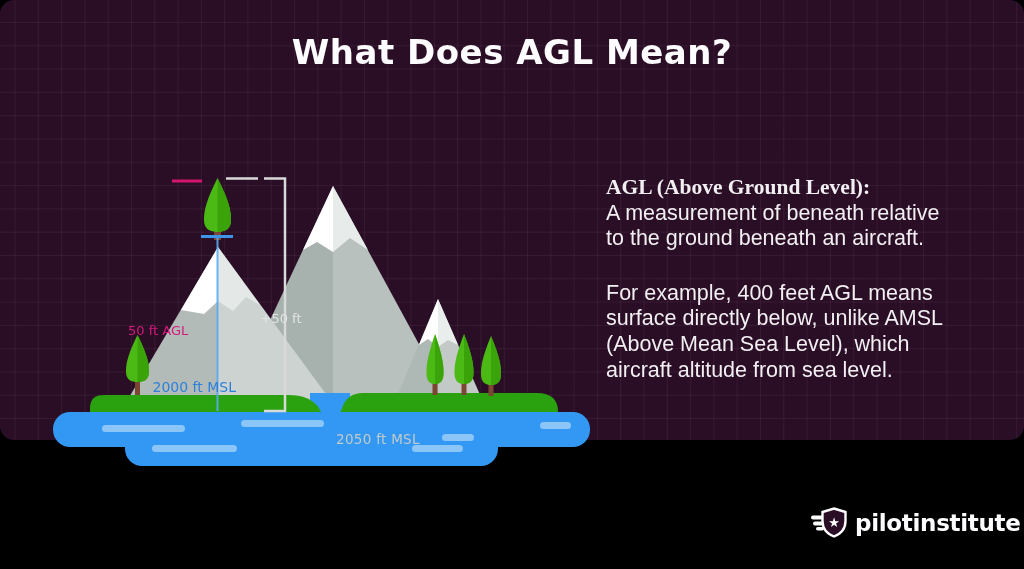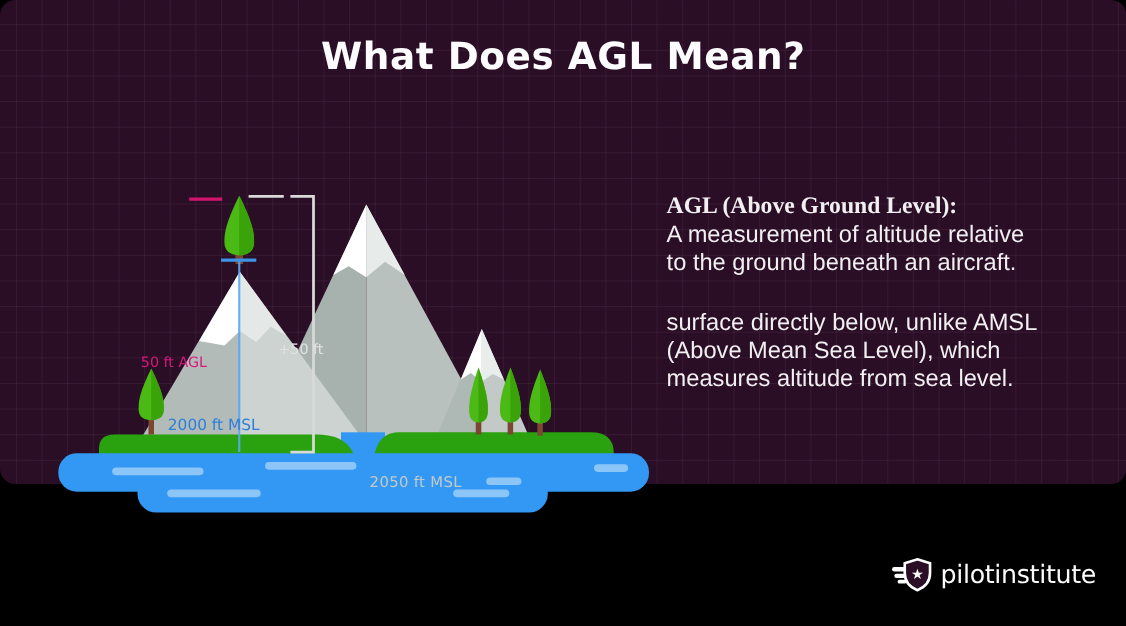--- a/index.html
+++ b/index.html
@@ -9,29 +9,29 @@
     background-image:
       linear-gradient(to right, rgba(235,175,235,0.07) 1px, transparent 1px),
       linear-gradient(to bottom, rgba(235,175,235,0.07) 1px, transparent 1px);
     background-size:23.3px 23.3px;background-position:14.5px 22px;}
   .title{position:absolute;left:0;top:32px;width:1024px;text-align:center;
     color:#fcfbfd;font-size:34px;font-weight:bold;letter-spacing:0.5px;}
   .scene{position:absolute;left:40px;top:150px;width:560px;height:330px;}
   .scene svg{position:absolute;left:0;top:0;}
   .lbl{position:absolute;white-space:nowrap;}
   .lbl-agl{left:88px;top:173px;width:75px;text-align:left;font-size:13px;color:#d6187c;}
-  .lbl-plus{left:213px;top:161px;width:56px;text-align:left;font-size:13px;color:#e3e3e3;}
+  .lbl-plus{left:213px;top:161px;width:56px;text-align:center;font-size:13px;color:#e3e3e3;}
   .lbl-msl2000{left:100px;top:229px;width:96px;text-align:right;font-size:14px;color:#2d80d9;}
   .lbl-msl2050{left:296px;top:281px;font-size:13.5px;color:#c2cac8;letter-spacing:0.3px;}
   .def{position:absolute;left:606px;top:175px;width:395px;color:#f2eff2;
     font-size:21.5px;line-height:25.6px;font-family:"Liberation Sans",sans-serif;}
   .def .head{font-weight:bold;font-family:Liberation Serif, serif;}
   .def .p2{margin-top:29px;}
   .brand{position:absolute;left:810px;top:507px;display:flex;align-items:center;gap:5px;}
-  .brand .name{color:#fcfbfd;font-size:23px;font-weight:normal;letter-spacing:-0.3px;
+  .brand .name{color:#fcfbfd;font-size:23px;font-weight:bold;letter-spacing:-0.3px;
     font-family:"DejaVu Sans","Liberation Sans",sans-serif;}
 </style>
 </head>
 <body>
 
 <div class="card">
 
   <div class="title">What Does AGL Mean?</div>
 
   <div class="scene">
@@ -116,27 +116,28 @@
 
     <div class="lbl lbl-agl">50 ft AGL</div>
     <div class="lbl lbl-plus">+50 ft</div>
     <div class="lbl lbl-msl2000">2000 ft MSL</div>
     <div class="lbl lbl-msl2050">2050 ft MSL</div>
   </div>
 
   <div class="def">
     <div class="head">AGL (Above Ground Level):</div>
     <div>
-        <div>A measurement of altitude relative</div>
+        <div>A measurement of beneath relative</div>
         <div>to the ground beneath an aircraft.</div>
       </div>
     <div class="p2">
+        <div>For example, 400 feet AGL means</div>
         <div>surface directly below, unlike AMSL</div>
         <div>(Above Mean Sea Level), which</div>
-        <div>measures altitude from sea level.</div>
+        <div>aircraft altitude from sea level.</div>
       </div>
   </div>
 
   <div class="brand">
     <svg width="40" height="32" viewBox="0 0 40 32">
       <rect x="1" y="8.5" width="14" height="4" rx="2" fill="#fff"></rect>
       <rect x="3" y="14.5" width="11" height="4" rx="2" fill="#fff"></rect>
       <rect x="6" y="20" width="8" height="3.5" rx="1.75" fill="#fff"></rect>
       <path d="M 24 1.5 L 35.5 5 V 14 C 35.5 21.5 31 26.8 24 29.5 C 17 26.8 12.5 21.5 12.5 14 V 5 Z" fill="#2a0e25" stroke="#fff" stroke-width="2.4"></path>
       <text x="24" y="19.5" font-size="13" text-anchor="middle" fill="#fff">★</text>

